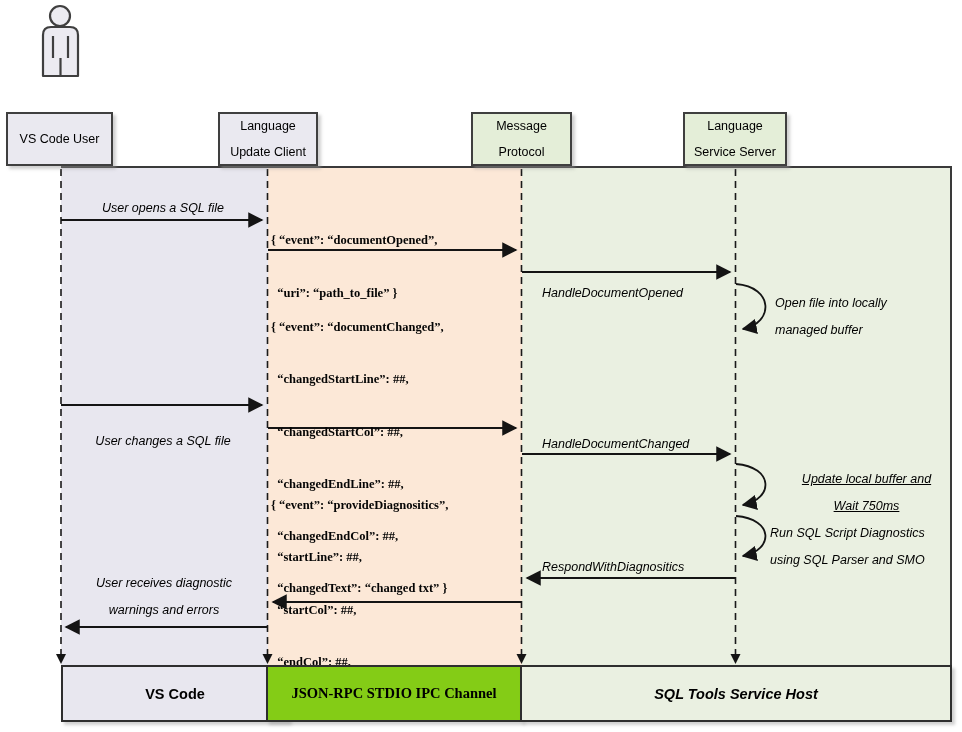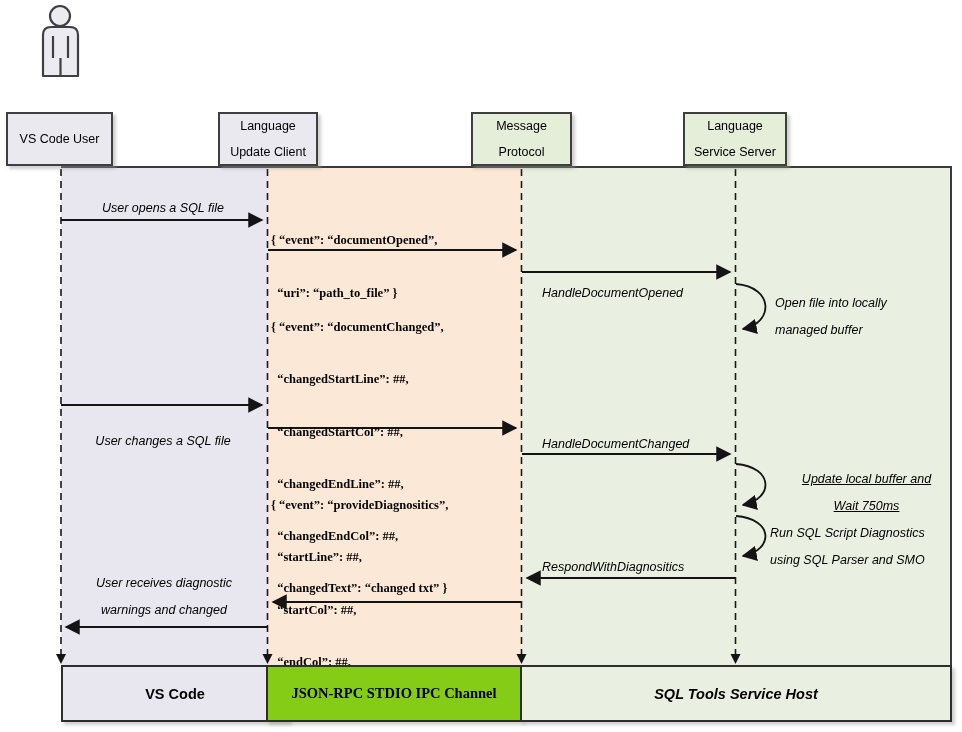--- a/index.html
+++ b/index.html
@@ -161,21 +161,21 @@
     <div>  “startLine”: ##,</div>
     <div>  “startCol”: ##,</div>
     <div>  “endCol”: ##,</div>
     
   </div>
 
   <div class="flow-label" style="left:542px;top:559px;">RespondWithDiagnositics</div>
 
   <div class="flow-label two-line centered" style="left:61px;top:570px;width:206px;">
     <div>User receives diagnostic</div>
-    <div>warnings and changed</div>
+    <div>warnings and errors</div>
   </div>
 
   <div class="footer-box fb-user">
     <span>VS Code</span>
   </div>
   <div class="footer-box fb-channel">
     <span>JSON-RPC STDIO IPC Channel</span>
   </div>
   <div class="footer-box fb-host">
     <span>SQL Tools Service Host</span>

